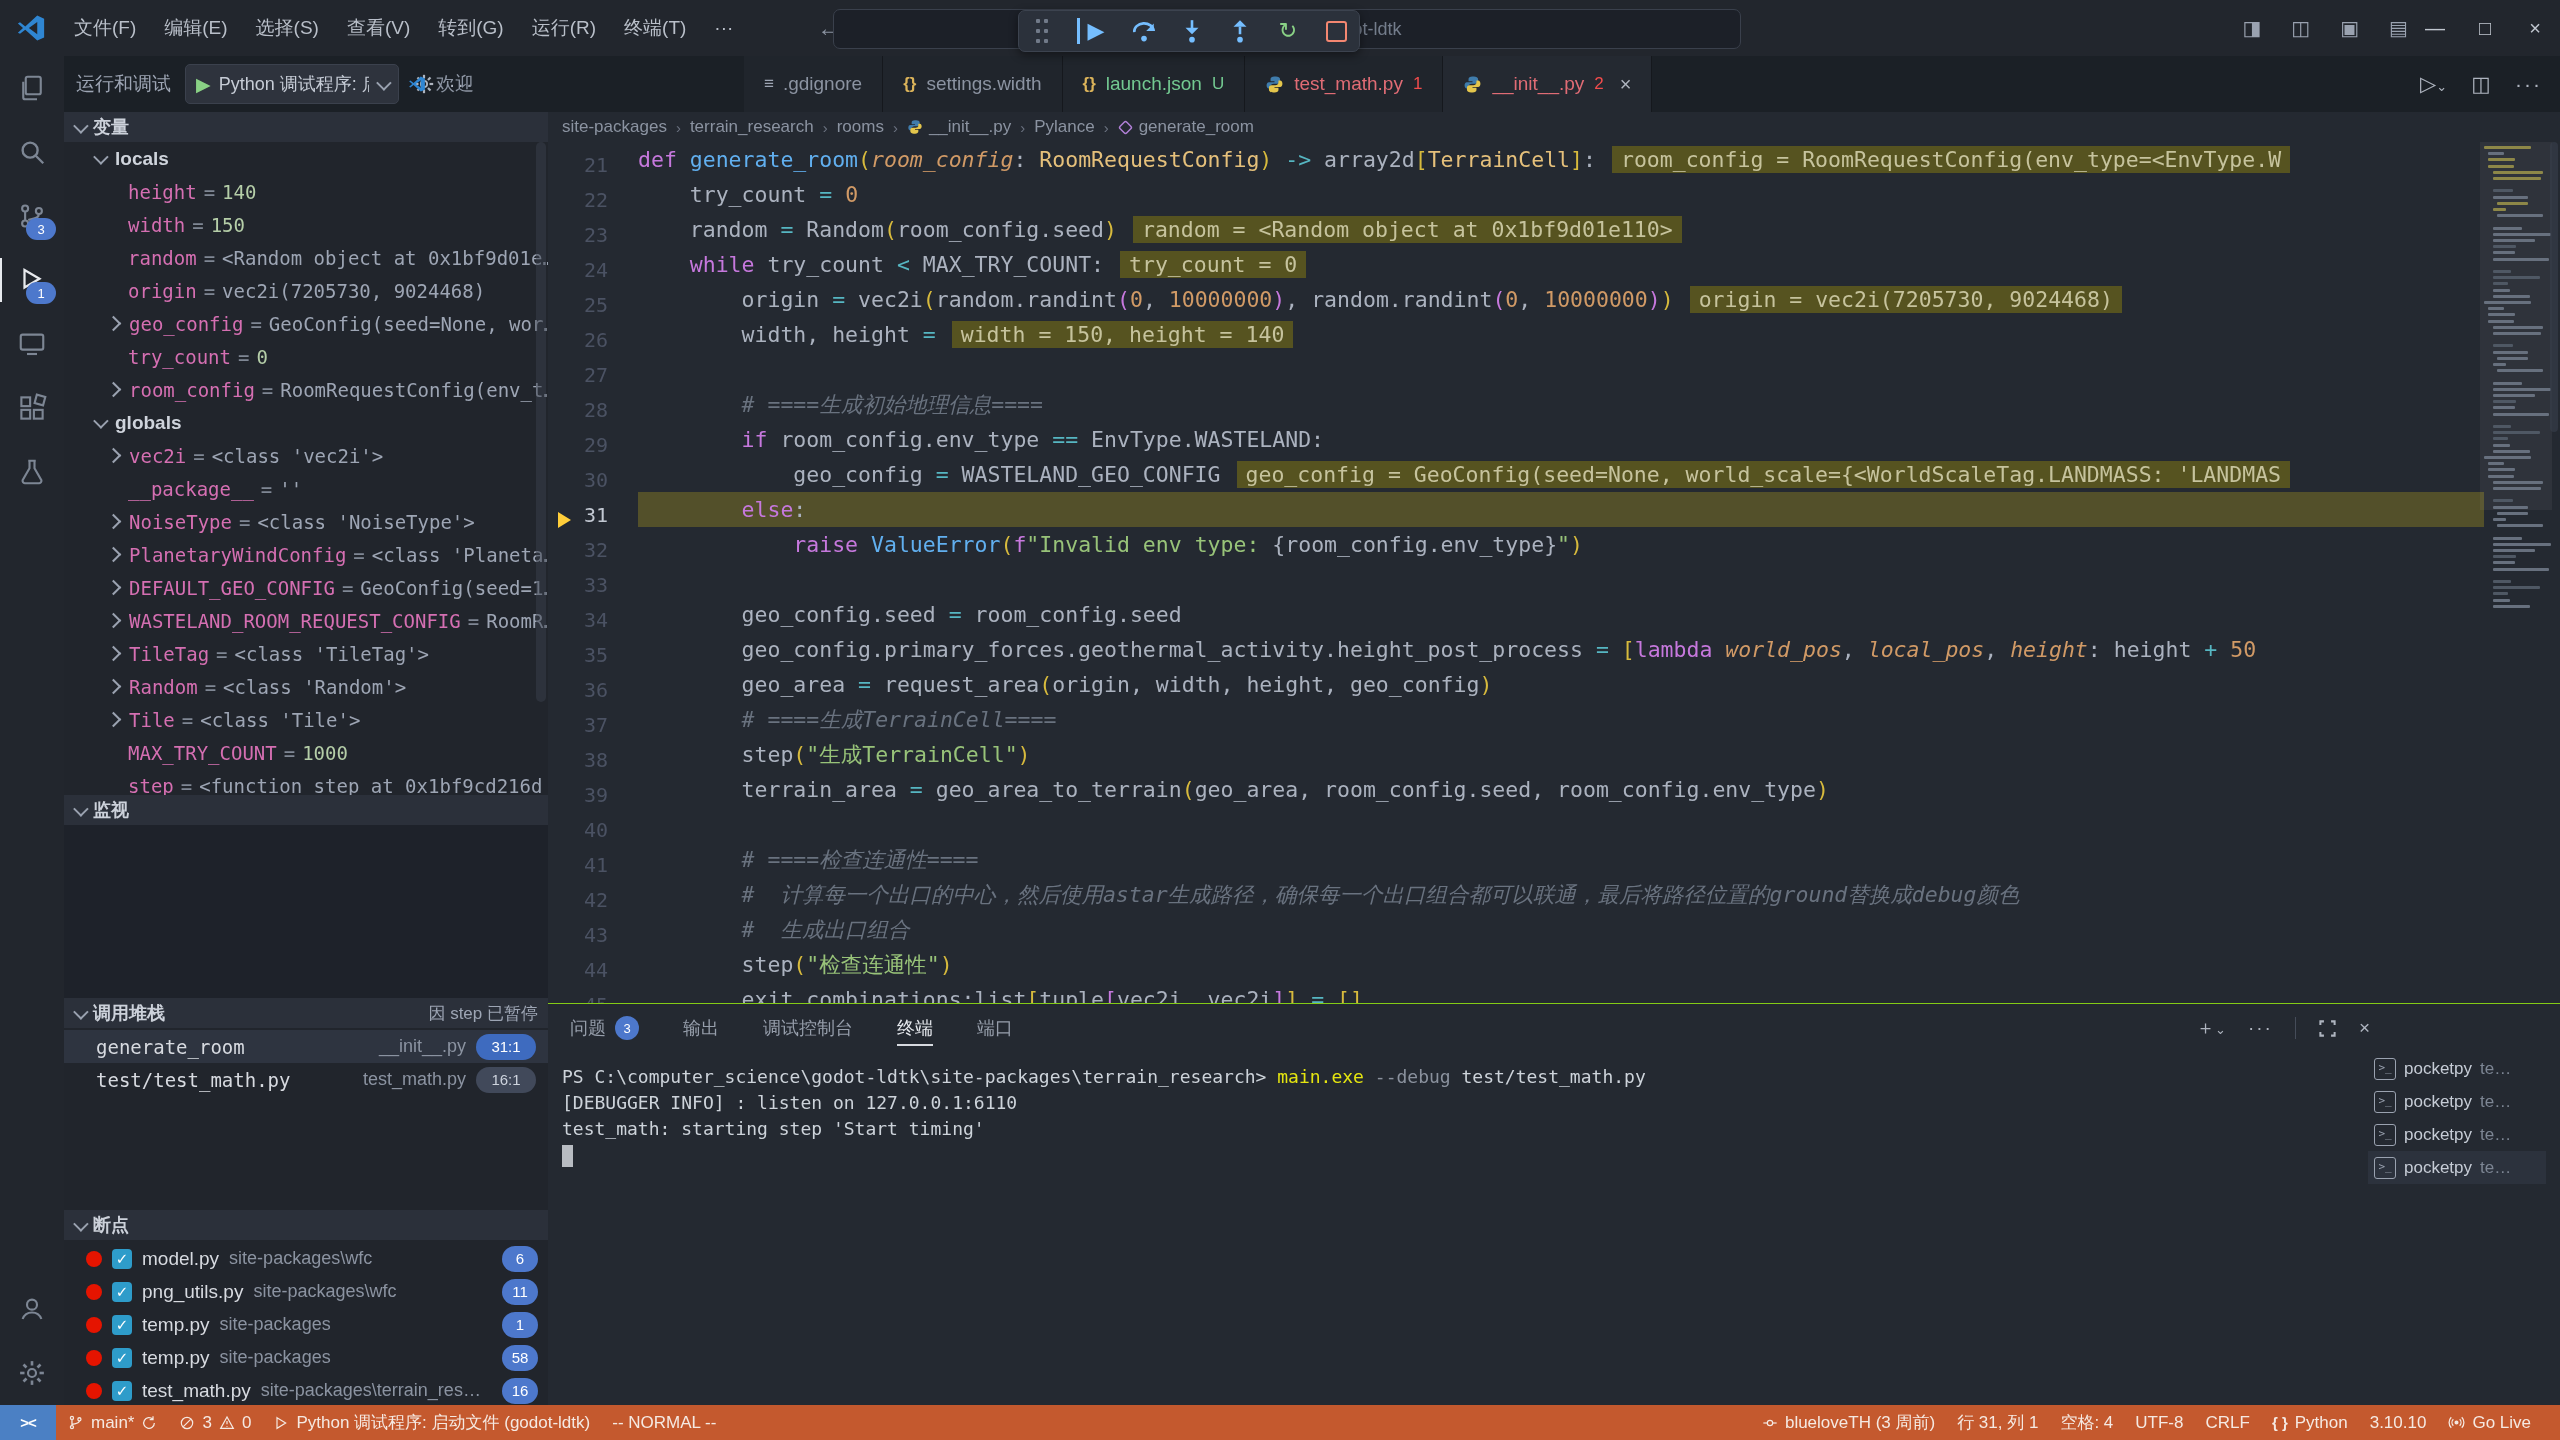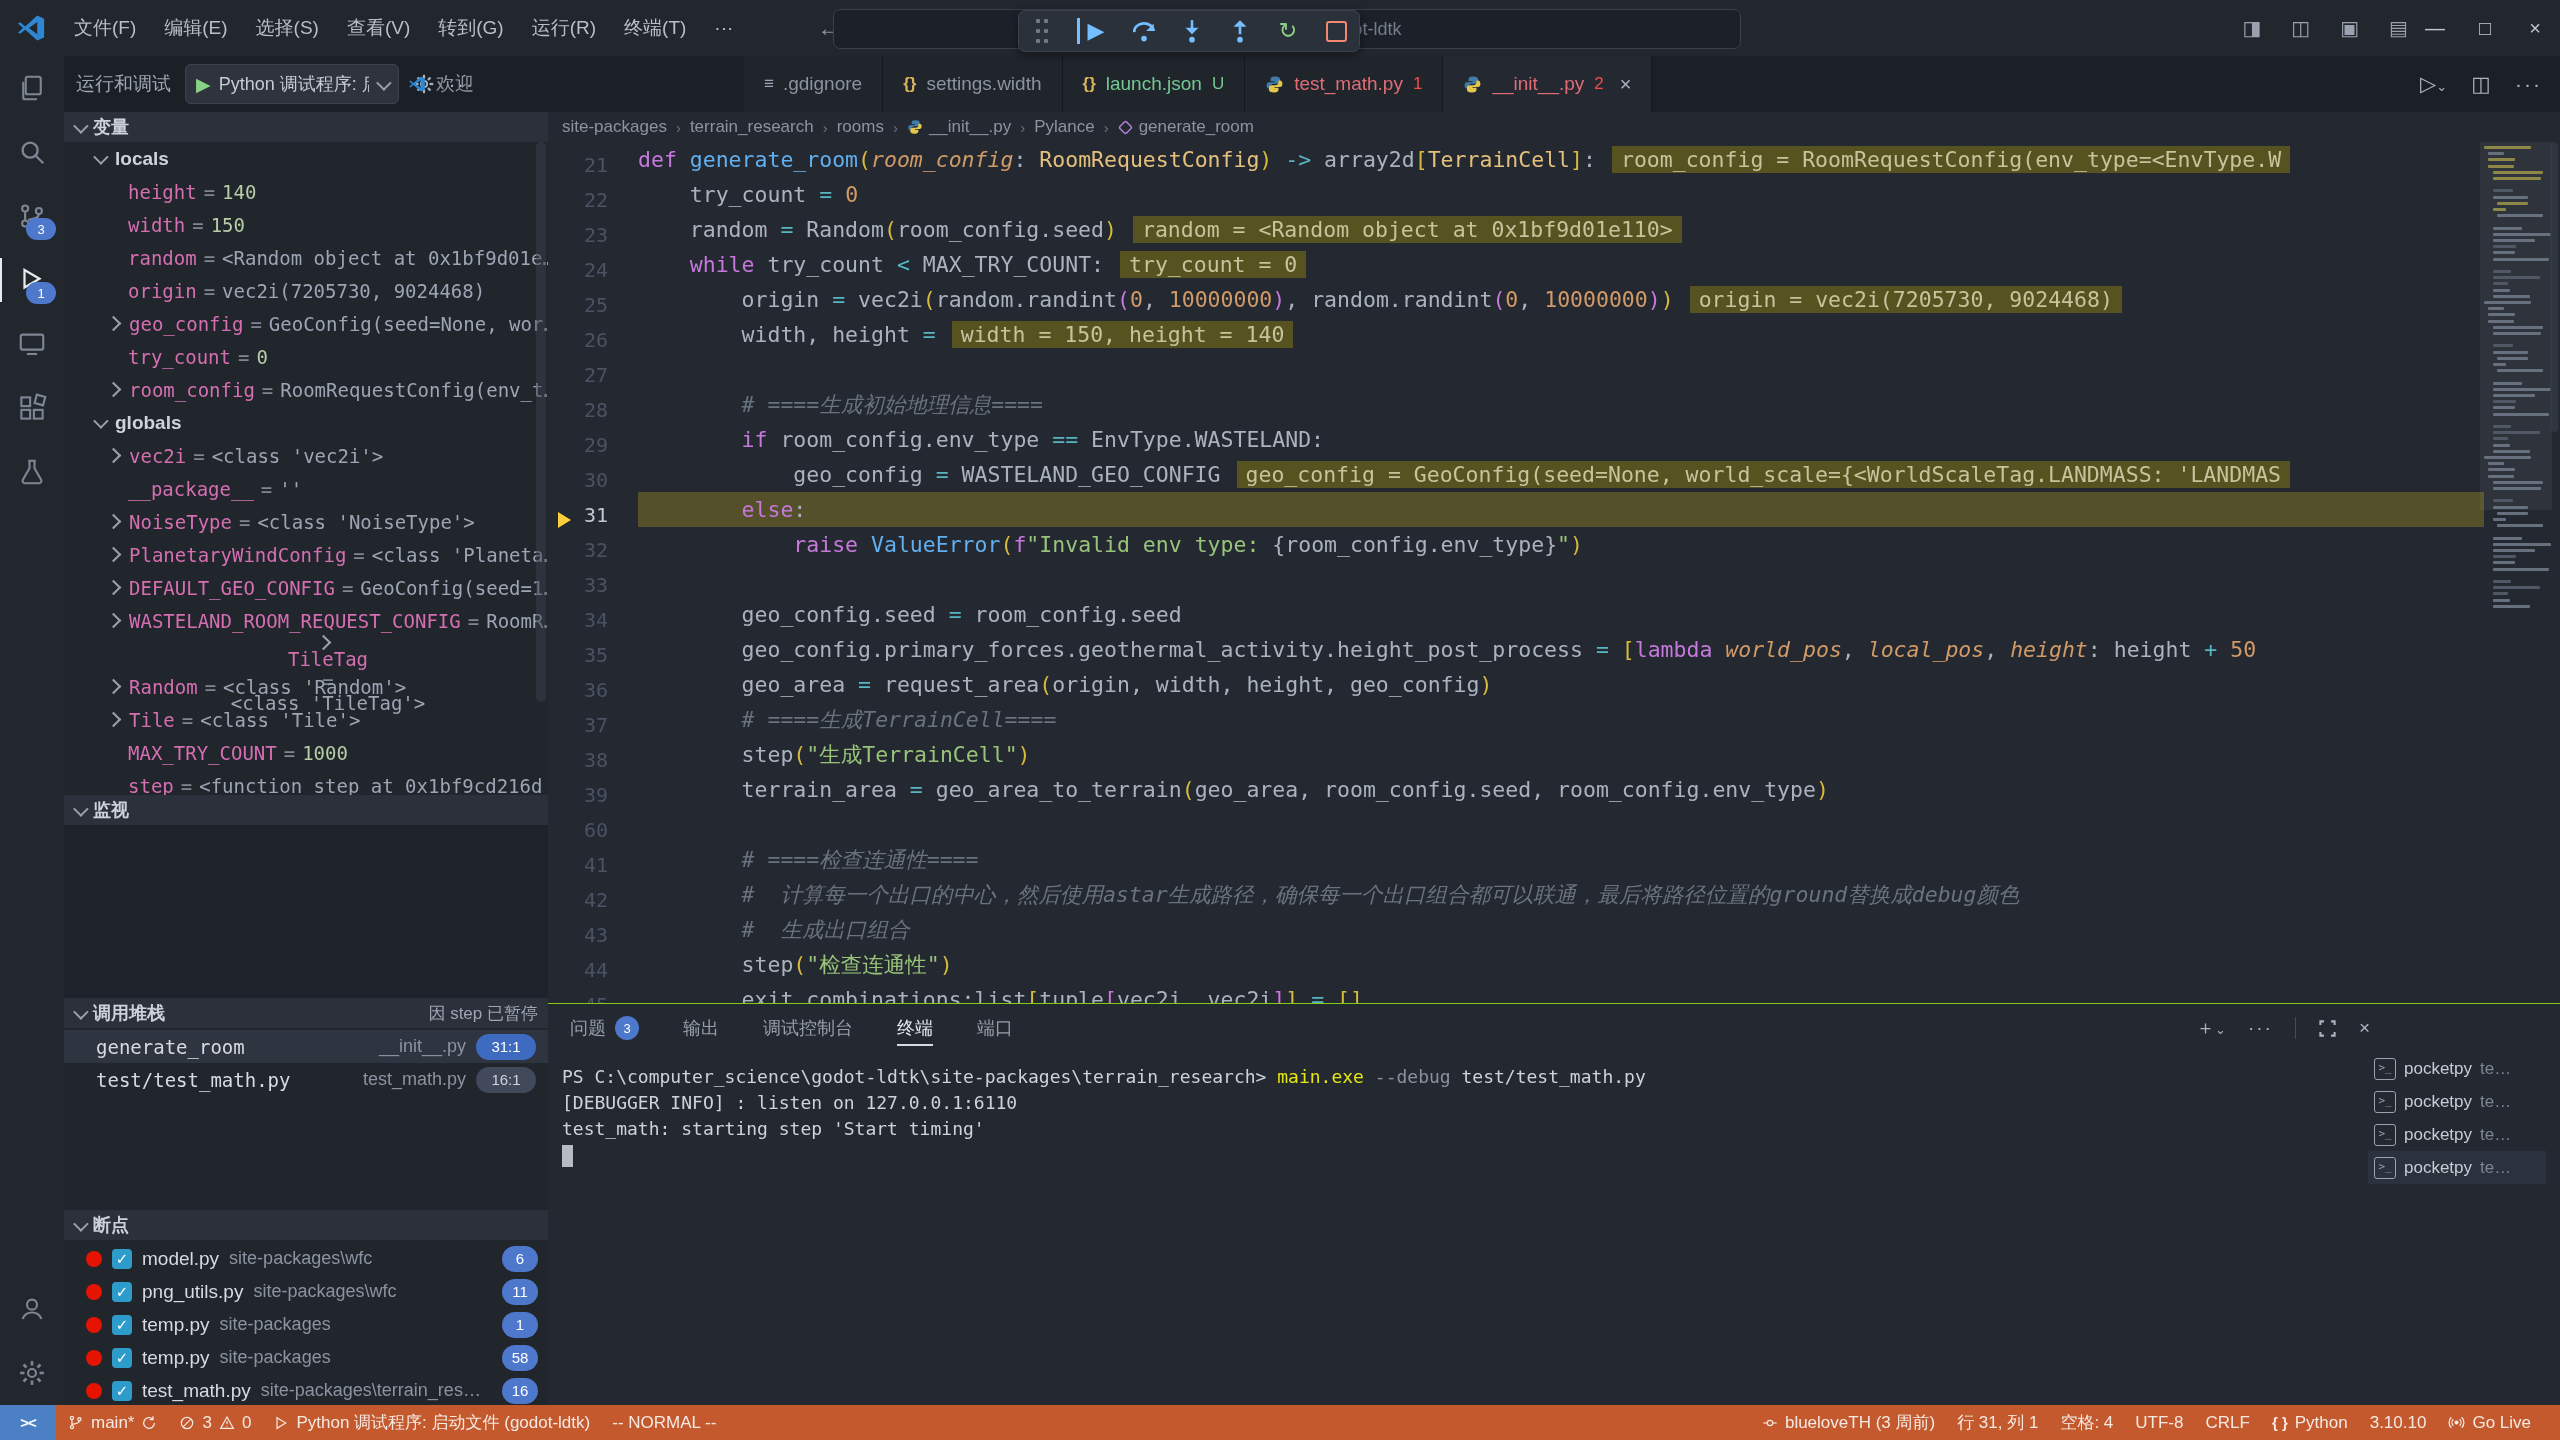--- a/index.html
+++ b/index.html
@@ -475,21 +475,21 @@
         <span class="t-name">DEFAULT_GEO_CONFIG</span>
         <span class="t-eq">=</span>
         <span class="t-obj">GeoConfig(seed=1…</span>
       </div>
       <div class="tree-row mono" style="padding-left: 44px;">
         <span class="chev right"></span>
         <span class="t-name">WASTELAND_ROOM_REQUEST_CONFIG</span>
         <span class="t-eq">=</span>
         <span class="t-obj">RoomR…</span>
       </div>
-      <div class="tree-row mono" style="padding-left: 44px; flex-direction: column;">
+      <div class="tree-row mono" style="padding-left: 44px;">
         <span class="chev right"></span>
         <span class="t-name">TileTag</span>
         <span class="t-eq">=</span>
         <span class="t-obj">&lt;class 'TileTag'&gt;</span>
       </div>
       <div class="tree-row mono" style="padding-left: 44px;">
         <span class="chev right"></span>
         <span class="t-name">Random</span>
         <span class="t-eq">=</span>
         <span class="t-obj">&lt;class 'Random'&gt;</span>
@@ -627,21 +627,21 @@
       <div class="cl"><span class="ln">30</span><span class="line-body"><span class="s-txt">            geo_config </span><span class="s-op">=</span><span class="s-txt"> WASTELAND_GEO_CONFIG</span><span class="ann">geo_config = GeoConfig(seed=None, world_scale={&lt;WorldScaleTag.LANDMASS: 'LANDMAS</span></span></div>
       <div class="cl cur"><span class="ln">31<span class="cur-arrow"></span></span><span class="line-body"><span class="s-kw">        else</span><span class="s-txt">:</span></span></div>
       <div class="cl"><span class="ln">32</span><span class="line-body"><span class="s-kw">            raise </span><span class="s-fn">ValueError</span><span class="s-p1">(</span><span class="s-kw">f</span><span class="s-str">"Invalid env type: </span><span class="s-txt">{room_config.env_type}</span><span class="s-str">"</span><span class="s-p1">)</span></span></div>
       <div class="cl"><span class="ln">33</span><span class="line-body"></span></div>
       <div class="cl"><span class="ln">34</span><span class="line-body"><span class="s-txt">        geo_config.seed </span><span class="s-op">=</span><span class="s-txt"> room_config.seed</span></span></div>
       <div class="cl"><span class="ln">35</span><span class="line-body"><span class="s-txt">        geo_config.primary_forces.geothermal_activity.height_post_process </span><span class="s-op">=</span><span class="s-txt"> </span><span class="s-p1">[</span><span class="s-kw">lambda </span><span class="s-param">world_pos</span><span class="s-txt">, </span><span class="s-param">local_pos</span><span class="s-txt">, </span><span class="s-param">height</span><span class="s-txt">: height </span><span class="s-op">+</span><span class="s-txt"> </span><span class="s-num">50</span></span></div>
       <div class="cl"><span class="ln">36</span><span class="line-body"><span class="s-txt">        geo_area </span><span class="s-op">=</span><span class="s-txt"> request_area</span><span class="s-p1">(</span><span class="s-txt">origin, width, height, geo_config</span><span class="s-p1">)</span></span></div>
       <div class="cl"><span class="ln">37</span><span class="line-body"><span class="s-com">        # ====生成TerrainCell====</span></span></div>
       <div class="cl"><span class="ln">38</span><span class="line-body"><span class="s-txt">        step</span><span class="s-p1">(</span><span class="s-str">"生成TerrainCell"</span><span class="s-p1">)</span></span></div>
       <div class="cl"><span class="ln">39</span><span class="line-body"><span class="s-txt">        terrain_area </span><span class="s-op">=</span><span class="s-txt"> geo_area_to_terrain</span><span class="s-p1">(</span><span class="s-txt">geo_area, room_config.seed, room_config.env_type</span><span class="s-p1">)</span></span></div>
-      <div class="cl"><span class="ln">60</span><span class="line-body"></span></div>
+      <div class="cl"><span class="ln">40</span><span class="line-body"></span></div>
       <div class="cl"><span class="ln">41</span><span class="line-body"><span class="s-com">        # ====检查连通性====</span></span></div>
       <div class="cl"><span class="ln">42</span><span class="line-body"><span class="s-com">        #  计算每一个出口的中心，然后使用astar生成路径，确保每一个出口组合都可以联通，最后将路径位置的ground替换成debug颜色</span></span></div>
       <div class="cl"><span class="ln">43</span><span class="line-body"><span class="s-com">        #  生成出口组合</span></span></div>
       <div class="cl"><span class="ln">44</span><span class="line-body"><span class="s-txt">        step</span><span class="s-p1">(</span><span class="s-str">"检查连通性"</span><span class="s-p1">)</span></span></div>
       <div class="cl"><span class="ln">45</span><span class="line-body"><span class="s-txt">        exit_combinations:list</span><span class="s-p1">[</span><span class="s-txt">tuple</span><span class="s-p2">[</span><span class="s-txt">vec2i, vec2i</span><span class="s-p2">]</span><span class="s-p1">]</span><span class="s-txt"> </span><span class="s-op">=</span><span class="s-txt"> </span><span class="s-p1">[]</span></span></div>
     </div>
   <div id="minimap">
       <div id="minimap-slider"></div>
       <div class="mm-mark" style="top: 4px; left: 0px; width: 46.7px; background: rgb(141, 135, 72);"></div>
       <div class="mm-mark" style="top: 10.2px; left: 4.4px; width: 15.35px; background: rgb(103, 112, 126);"></div>

